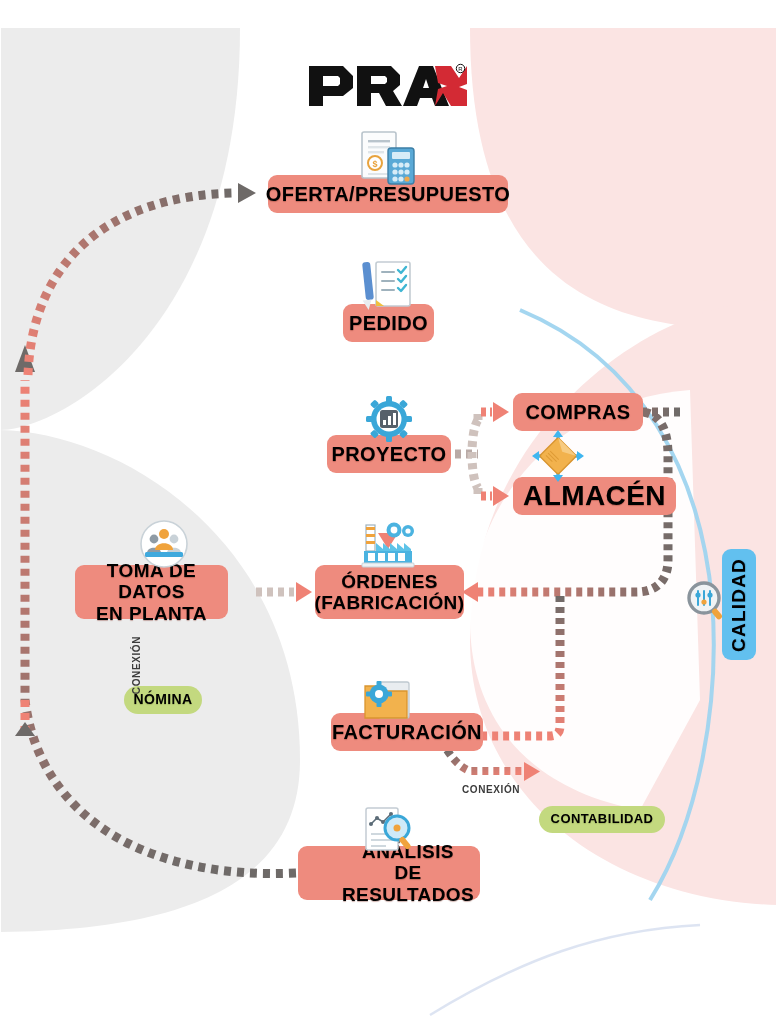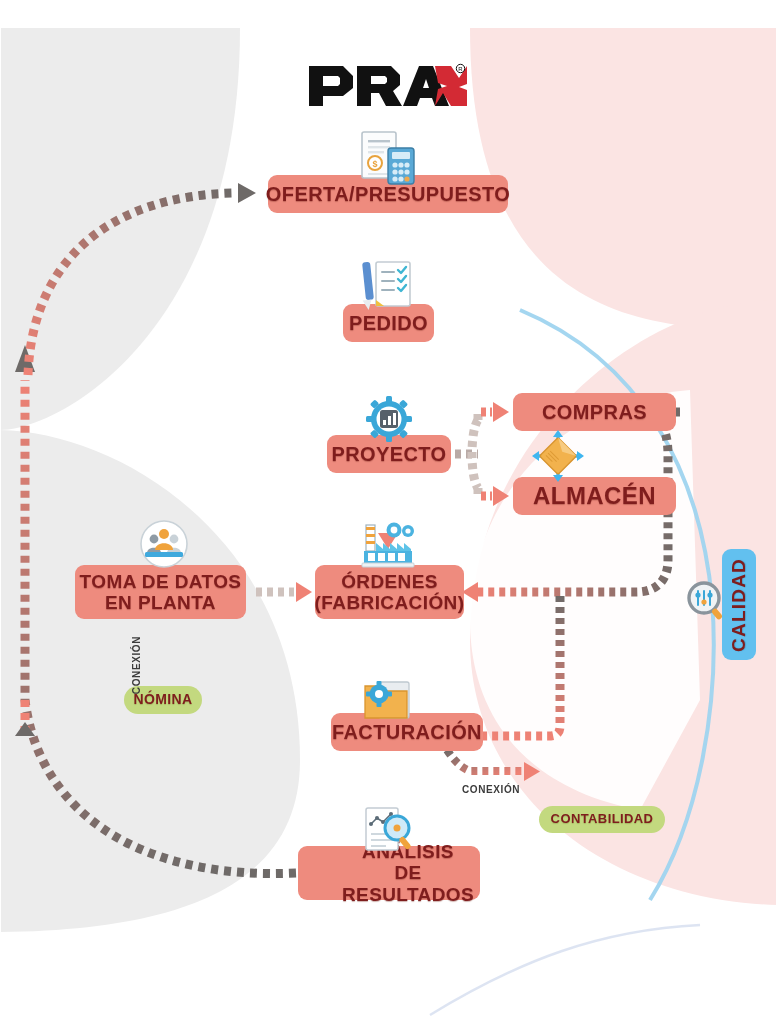--- a/index.html
+++ b/index.html
@@ -20,42 +20,42 @@
     position:absolute;left:307px;top:62px;width:160px;height:48px;
   }
   .logo svg{display:block}
 
   
   .node{
     position:absolute;
     box-sizing:border-box;
     display:flex;align-items:center;justify-content:center;
     text-align:center;
-    color:#7f1d1d;
+    color:#000000;
     font-weight:bold;
     letter-spacing:.4px;
     border-radius:9px;
     background:#ee8b7e;
     text-shadow:0 1px 1px rgba(120,40,30,.35);
     line-height:1.12;
     z-index:6;
   }
   .node.pill{border-radius:16px;}
   .node.green{background:#c3d97f;text-shadow:0 1px 1px rgba(110,130,50,.35);}
   .node.blue{background:#62c0ef;text-shadow:0 1px 1px rgba(30,90,130,.30);}
 
   .node-label{display:block;white-space:pre-line;}
 
   
   #n-oferta{left:268px;top:175px;width:240px;height:38px;font-size:20px;}
   #n-pedido{left:343px;top:304px;width:91px;height:38px;font-size:20px;}
   #n-proyecto{left:327px;top:435px;width:124px;height:38px;font-size:20px;}
-  #n-compras{left:513px;top:393px;width:163px;height:38px;font-size:20px;}
-  #n-almacen{left:513px;top:477px;width:163px;height:38px;font-size:24px;}
-  #n-toma{left:75px;top:565px;width:171px;height:54px;font-size:19px;}
+  #n-compras{left:513px;top:393px;width:130px;height:38px;font-size:20px;}
+  #n-almacen{left:513px;top:477px;width:163px;height:38px;font-size:28px;}
+  #n-toma{left:75px;top:565px;width:153px;height:54px;font-size:19px;}
   #n-ordenes{left:315px;top:565px;width:149px;height:54px;font-size:19px;}
   #n-factura{left:331px;top:713px;width:152px;height:38px;font-size:20px;}
   #n-analisis{left:298px;top:846px;width:182px;height:54px;font-size:19px;padding-left:38px;}
   #n-nomina{left:124px;top:686px;width:78px;height:28px;font-size:14px;border-radius:14px;}
   #n-contabilidad{left:539px;top:758px;width:126px;height:27px;font-size:13px;border-radius:14px;margin-top:48px;}
   #n-calidad{
     left:722px;top:549px;width:34px;height:111px;font-size:19px;
     border-radius:9px;
   }
   #n-calidad .node-label{

